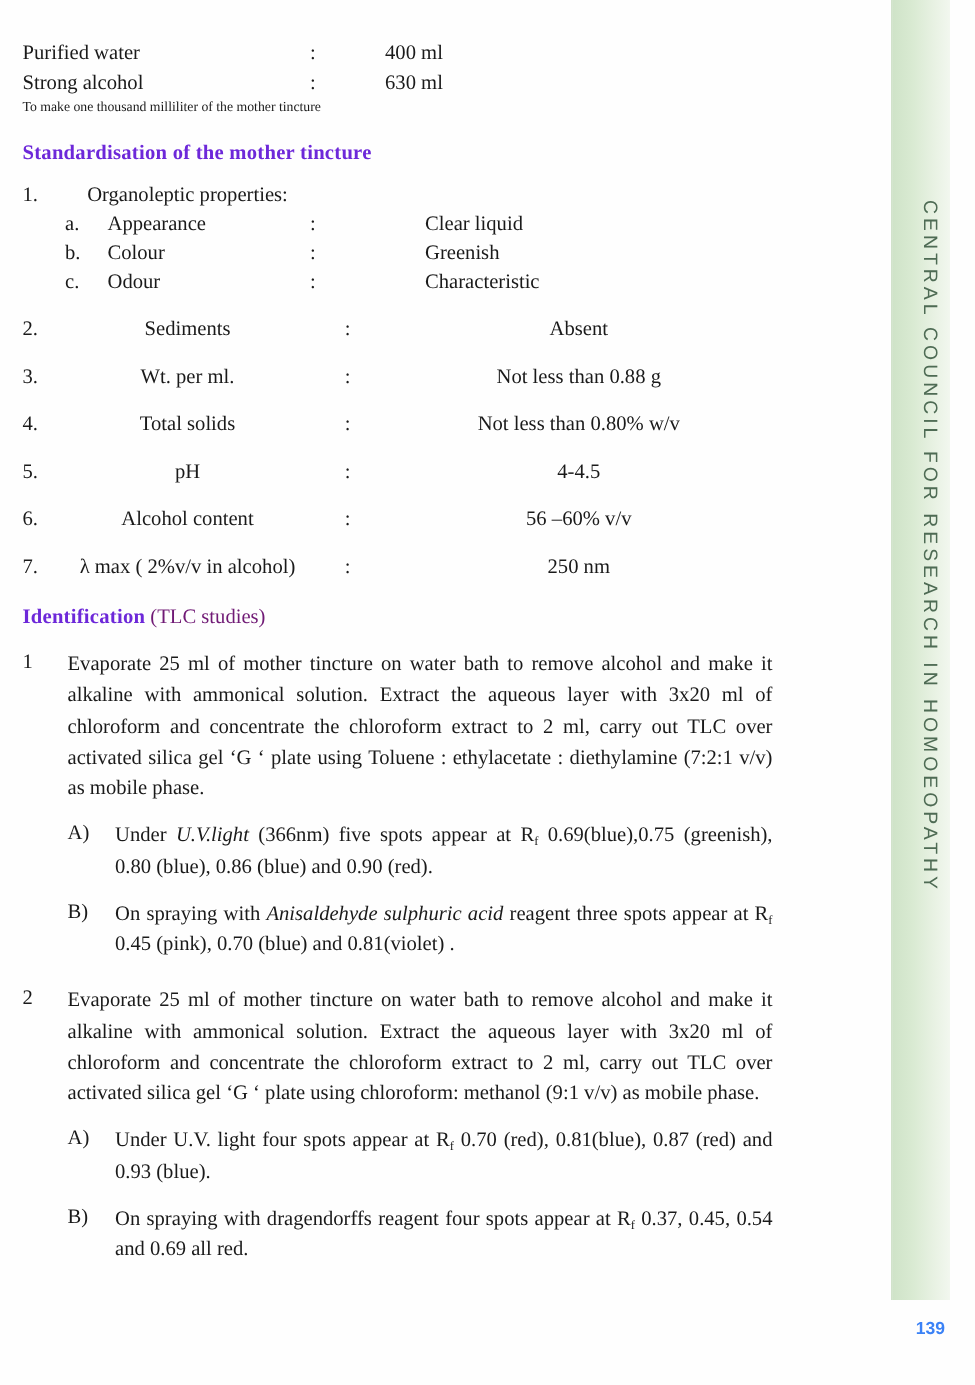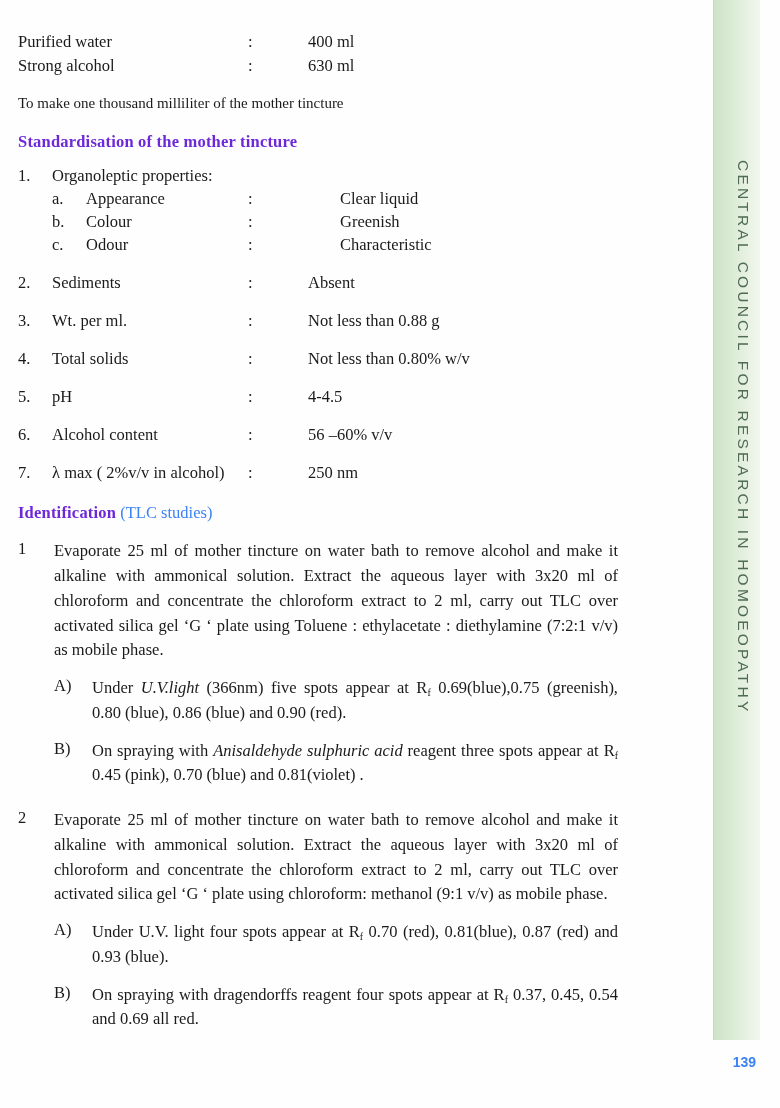--- a/index.html
+++ b/index.html
@@ -75,60 +75,60 @@
     flex: 0 0 230px;
   }
   .kv-colon {
     width: 60px;
     flex: 0 0 60px;
   }
   .kv-value {
     flex: 1 1 auto;
   }
   .para {
-    font-size: 15px;
+    font-size: 11px;
     line-height: 1.5;
-    margin-top: 14px;
   }
   .heading-blue {
     color: #6d28d9;
     font-weight: bold;
     font-size: 16.5px;
     margin-top: 18px;
     margin-bottom: 8px;
     letter-spacing: 0.2px;
   }
   .heading-blue.inline-head {
     display: inline;
     margin: 0;
   }
   .ident-row {
     margin-top: 20px;
     margin-bottom: 8px;
     font-size: 16.5px;
   }
   .ident-row .sub {
-    color: #3b82f6;
+    color: #701a75;
     font-weight: normal;
   }
   
   .num-item {
     display: flex;
     align-items: baseline;
     font-size: 16.5px;
     margin-top: 11px;
   }
   .num-idx {
     width: 34px;
     flex: 0 0 34px;
   }
   .num-body {
     flex: 1 1 auto;
     display: flex;
     align-items: baseline;
+    text-align: center;
   }
   .num-label {
     width: 196px;
     flex: 0 0 196px;
   }
   .num-colon {
     width: 60px;
     flex: 0 0 60px;
   }
   .num-value {

